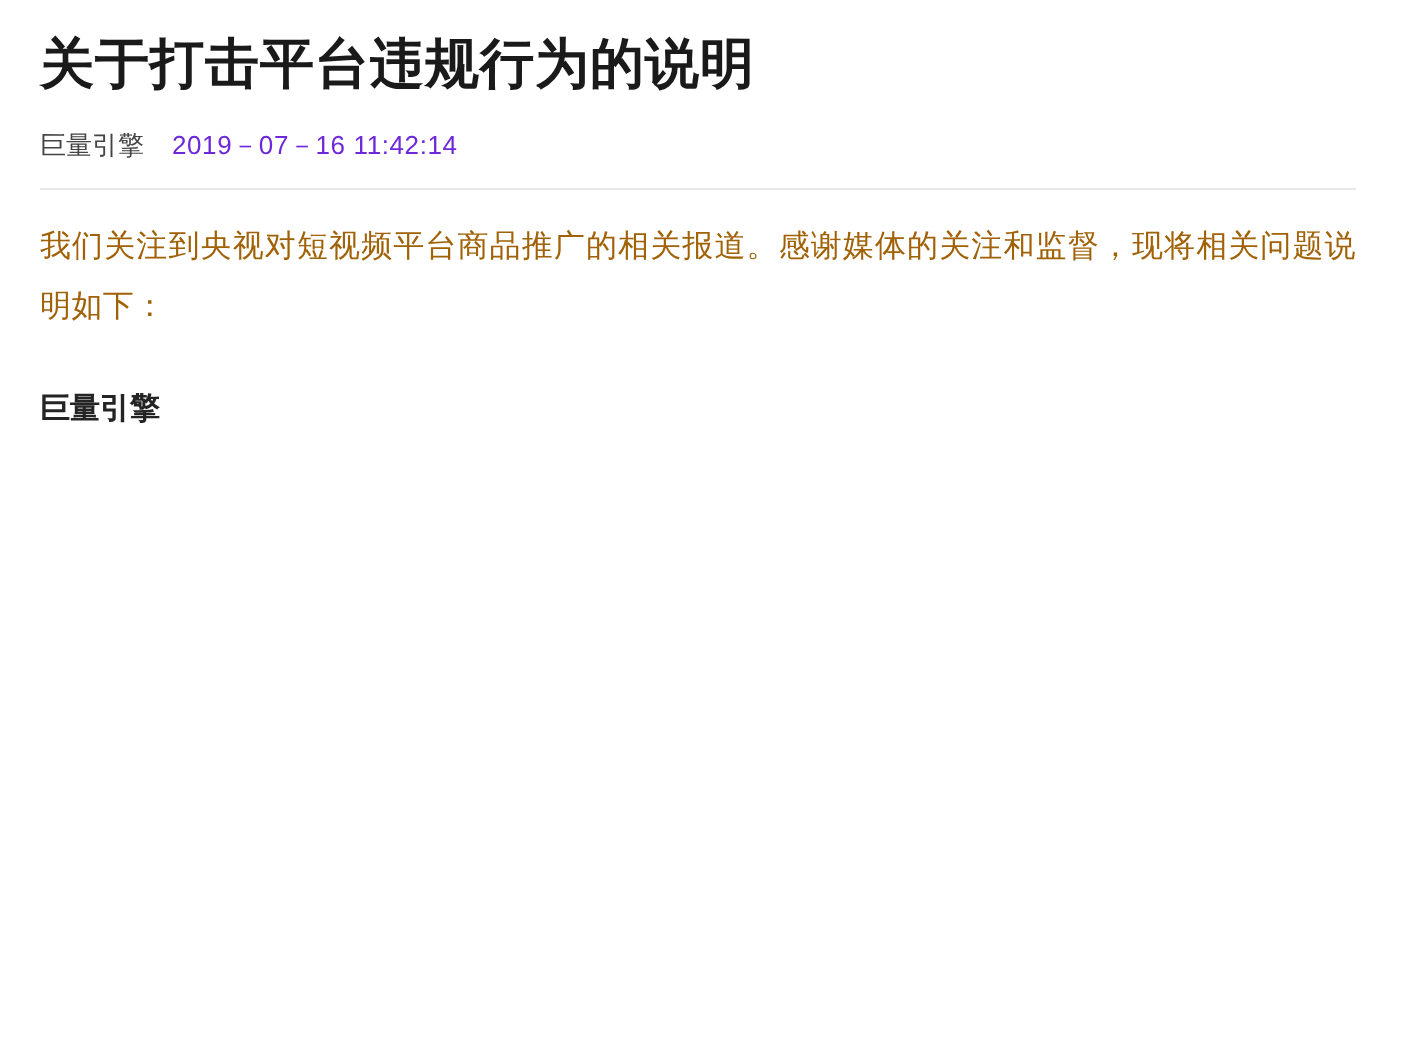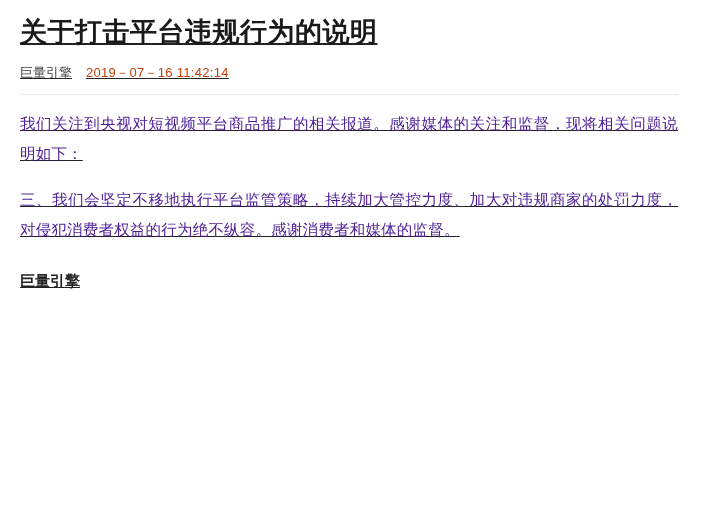--- a/index.html
+++ b/index.html
@@ -13,21 +13,20 @@
     font-family: "Liberation Sans", "DejaVu Sans", sans-serif;
     color: #222222;
     overflow: hidden;
   }
   .page {
     box-sizing: border-box;
     width: 702px;
     height: 525px;
     padding: 14px 24px 0 20px;
     background: #ffffff;
-    text-decoration: underline;
   }
   .article-title {
     font-size: 27px;
     line-height: 36px;
     font-weight: bold;
     color: #1a1a1a;
     letter-spacing: 0.5px;
     margin: 0 0 14px 0;
   }
   .meta-row {
@@ -37,27 +36,27 @@
     padding-bottom: 12px;
     border-bottom: 1px solid #e8e8e8;
     margin-bottom: 14px;
   }
   .meta-source {
     font-size: 13px;
     color: #444444;
   }
   .meta-time {
     font-size: 13px;
-    color: #c2410c;
+    color: #6d28d9;
     letter-spacing: 0.3px;
   }
   .body-text p {
     font-size: 15.5px;
     line-height: 30px;
-    color: #4c1d95;
+    color: #a16207;
     margin: 0 0 16px 0;
     text-align: justify;
     letter-spacing: 0.2px;
   }
   .sign-block {
     margin-top: 22px;
   }
   .sign-name {
     font-size: 15px;
     line-height: 28px;
@@ -73,21 +72,20 @@
 
   <h1 class="article-title">关于打击平台违规行为的说明</h1>
 
   <div class="meta-row">
     <span class="meta-source">巨量引擎</span>
     <span class="meta-time">2019－07－16 11:42:14</span>
   </div>
 
   <div class="body-text">
     <p>我们关注到央视对短视频平台商品推广的相关报道。感谢媒体的关注和监督，现将相关问题说明如下：</p>
-    <p>三、我们会坚定不移地执行平台监管策略，持续加大管控力度、加大对违规商家的处罚力度，对侵犯消费者权益的行为绝不纵容。感谢消费者和媒体的监督。</p>
   </div>
 
   <div class="sign-block">
     <p class="sign-name">巨量引擎</p>
 
   </div>
 
 </div>
 
 </body></html>

